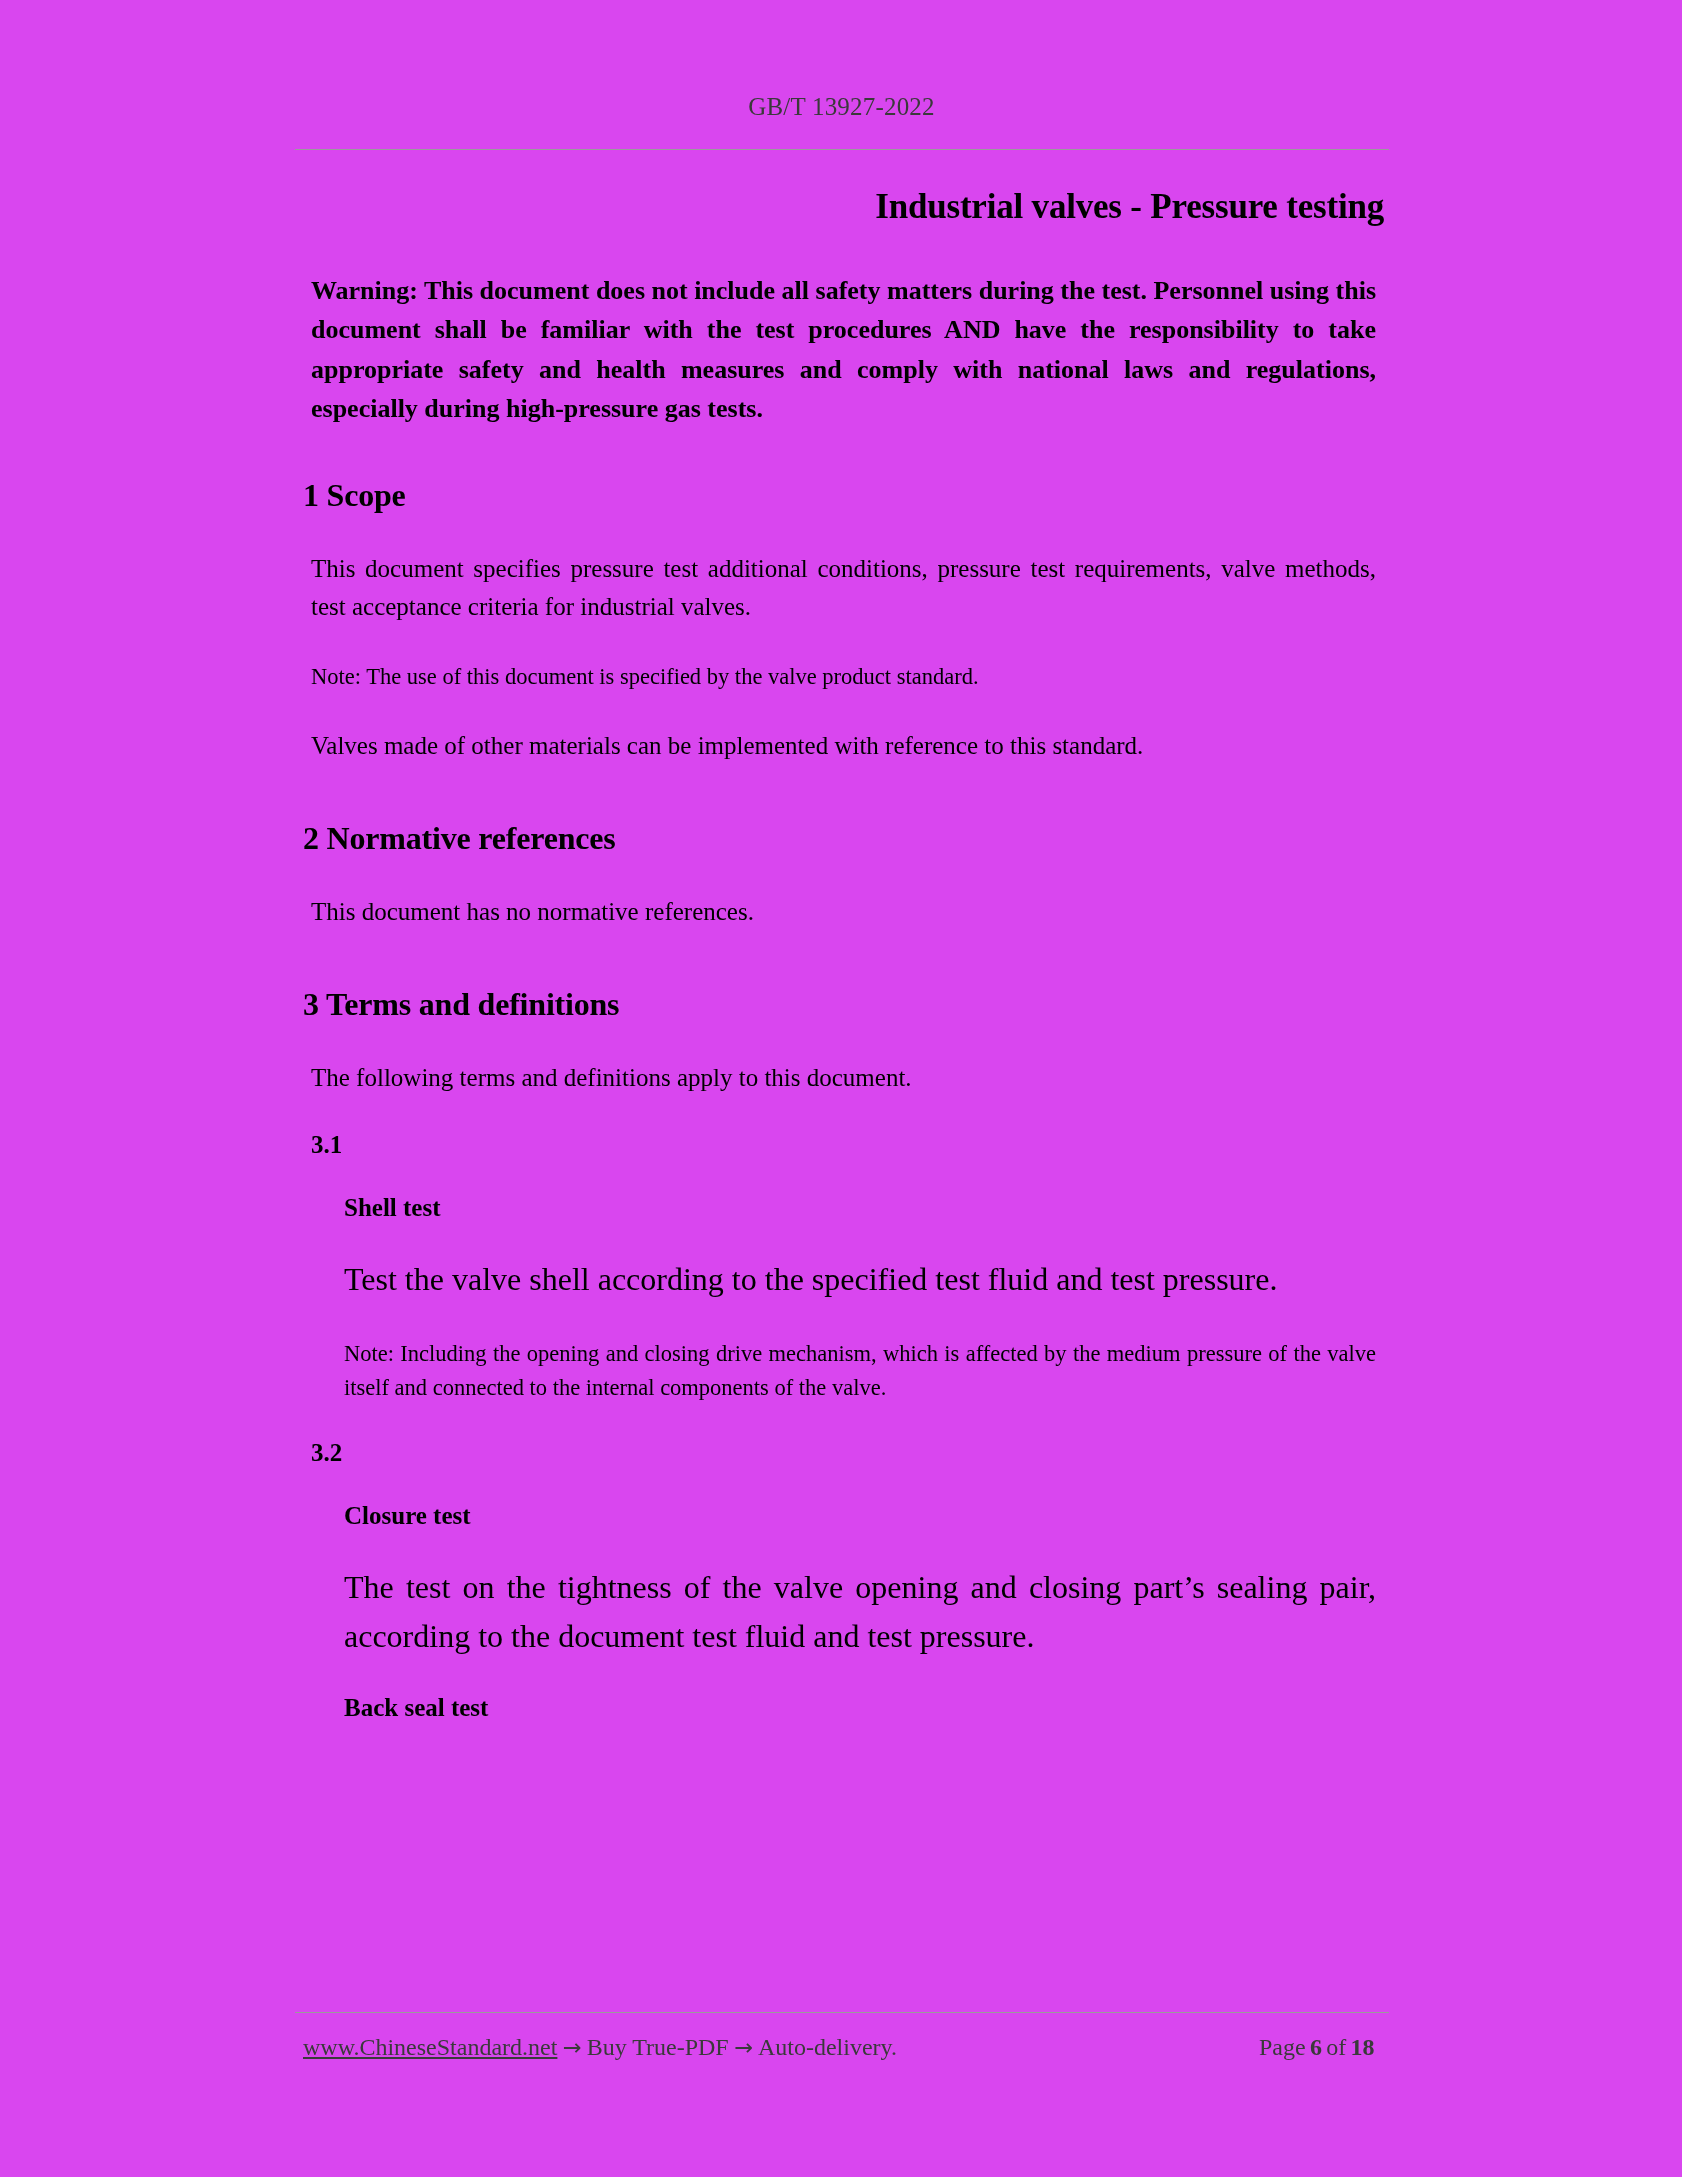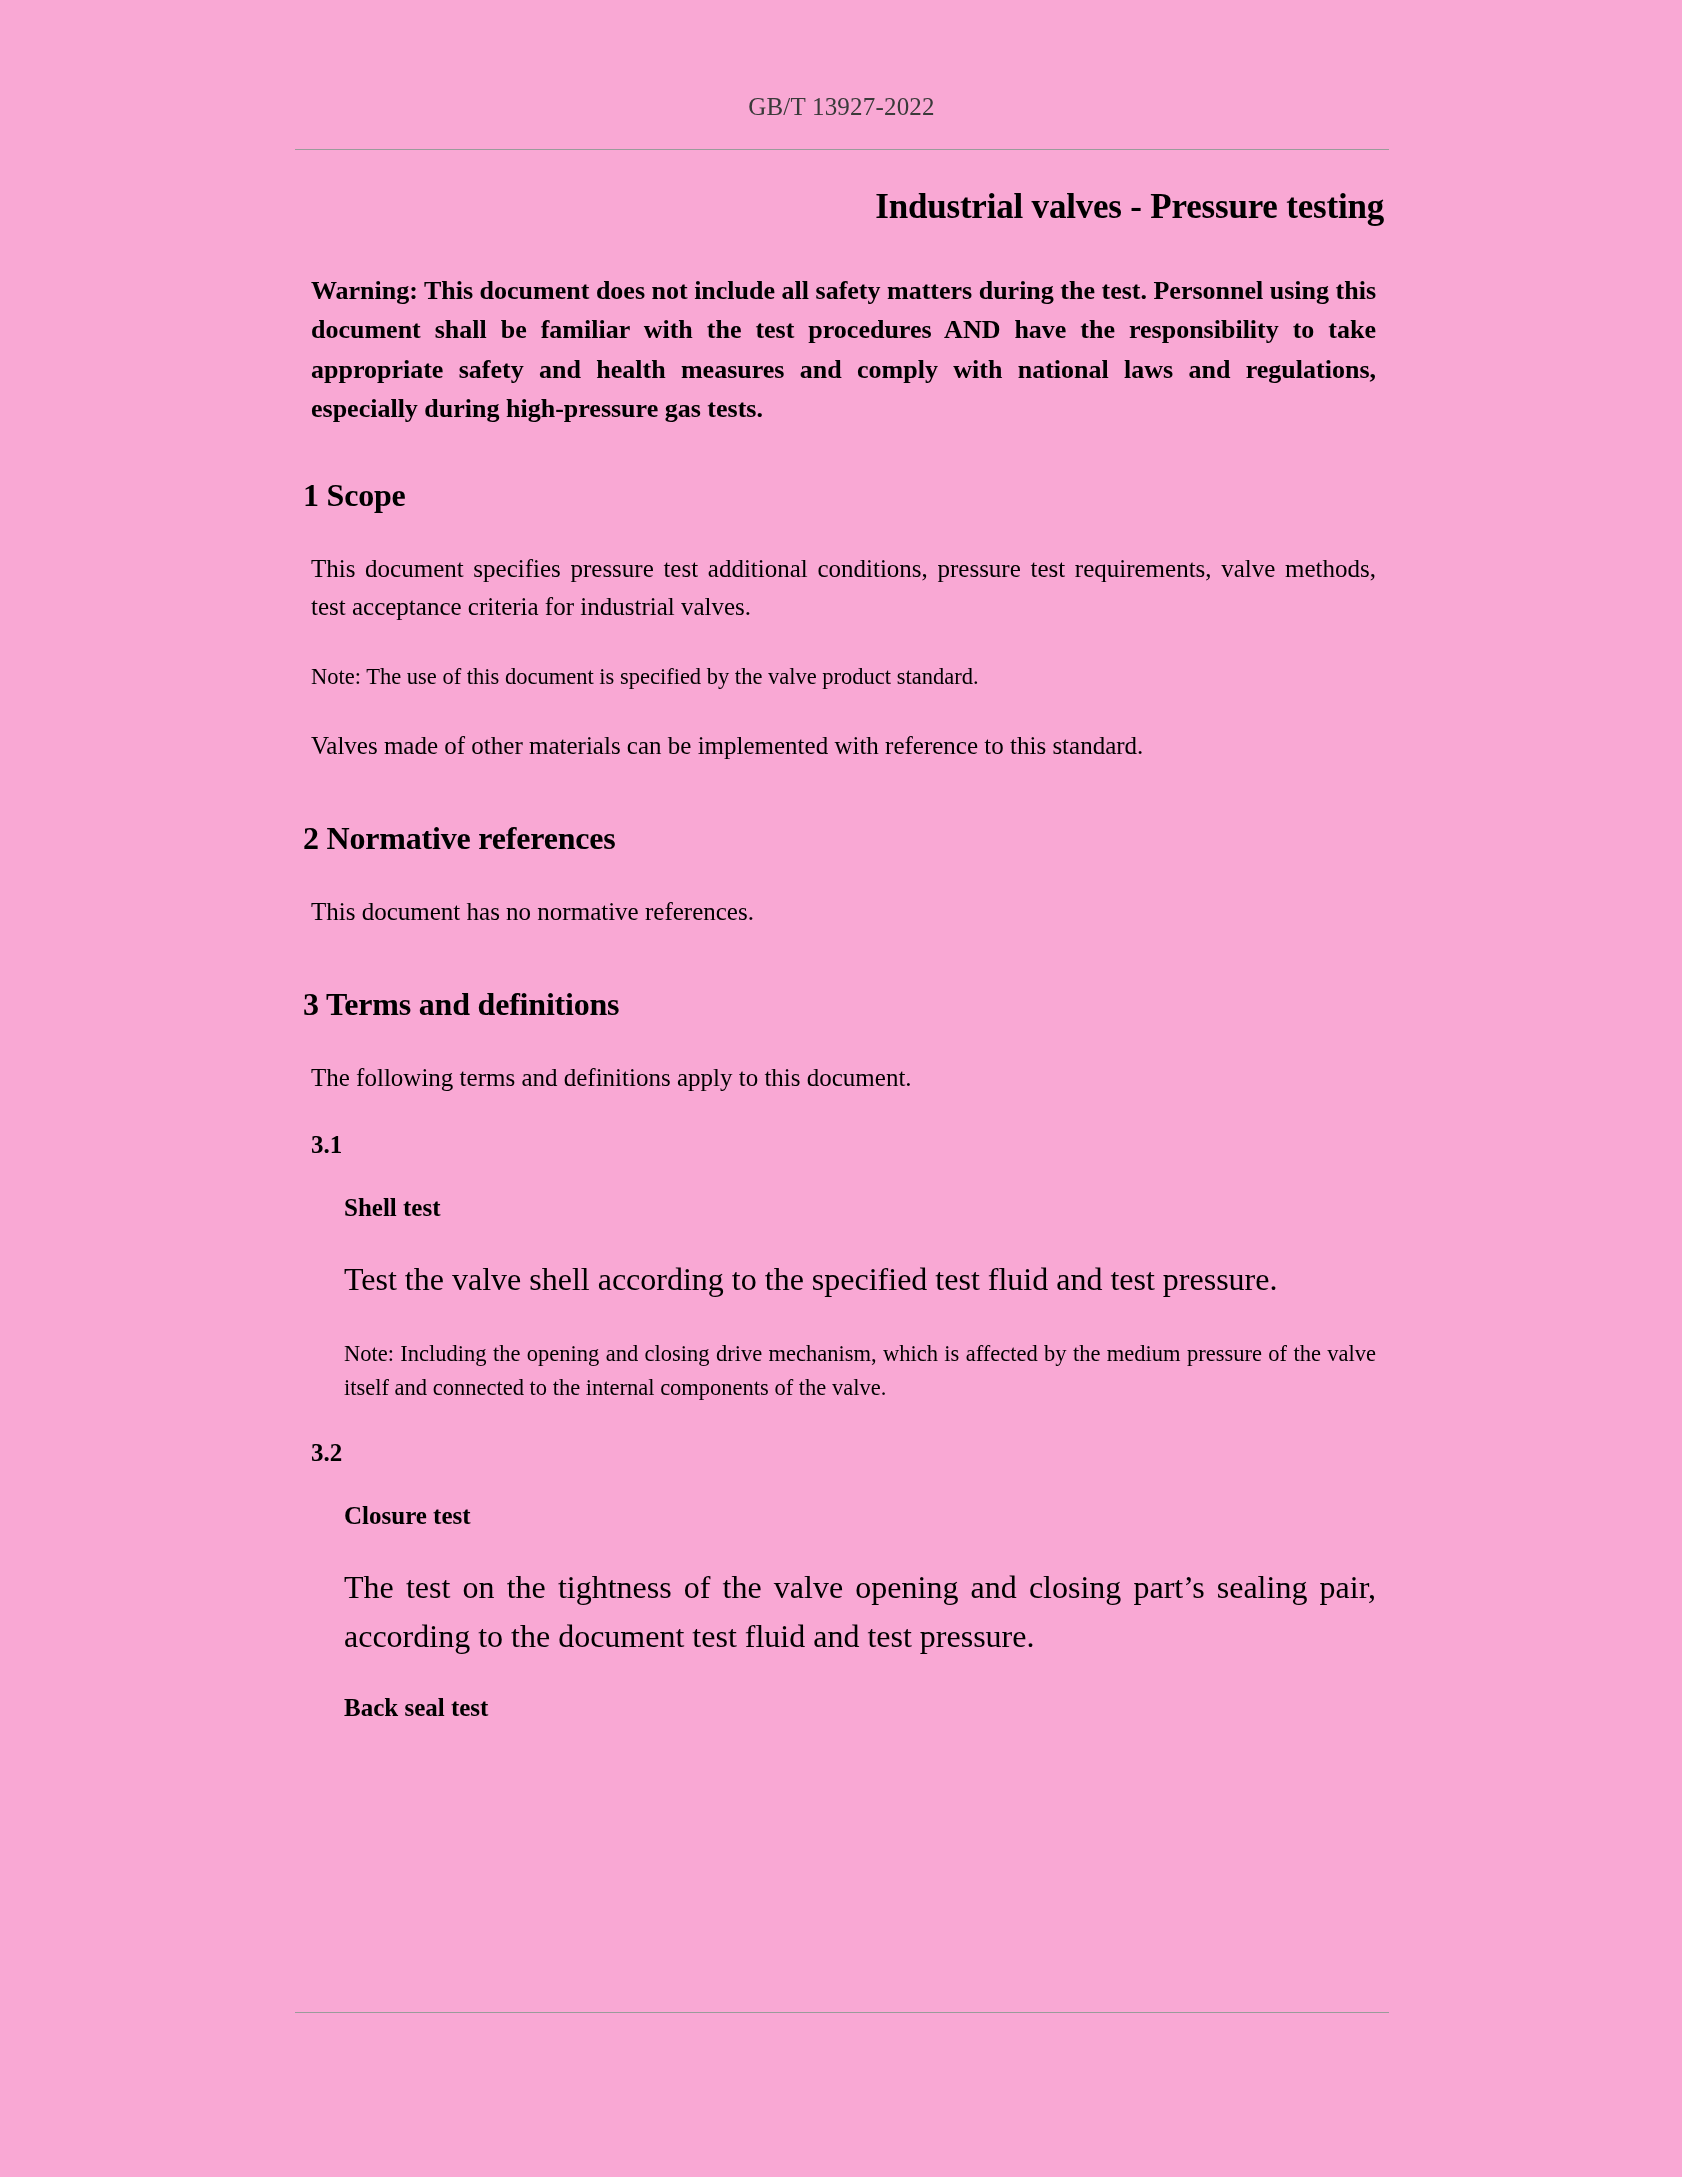--- a/index.html
+++ b/index.html
@@ -10,21 +10,21 @@
   }
   body {
     font-family: "Liberation Serif", "DejaVu Serif", serif;
     color: #000000;
   }
 
   .page {
     position: relative;
     width: 1683px;
     height: 2177px;
-    background: #f9a8d4;
+    background: #d946ef;
     margin: 0 auto;
     box-sizing: border-box;
     overflow: hidden;
   }
 
   
   .page-header {
     position: absolute;
     top: 93px;
     left: 294px;
@@ -217,15 +217,23 @@
 
     <p class="clause-num">3.2</p>
     <p class="term">Closure test</p>
     <p class="term-body">The test on the tightness of the valve opening and closing part’s sealing pair, according to the document test fluid and test pressure.</p>
 
     <p class="term">Back seal test</p>
 
   </div>
 
   <div class="footer-rule"></div>
+  <div class="page-footer">
+    <div class="footer-left">
+      <span class="footer-url">www.ChineseStandard.net</span><span class="footer-arrow">→</span><span>Buy True-PDF</span><span class="footer-arrow">→</span><span>Auto-delivery.</span>
+    </div>
+    <div class="footer-right">
+      <span>Page</span><span class="num">6</span><span>of</span><span class="num">18</span>
+    </div>
+  </div>
 
 </div>
 
 
 </body></html>

